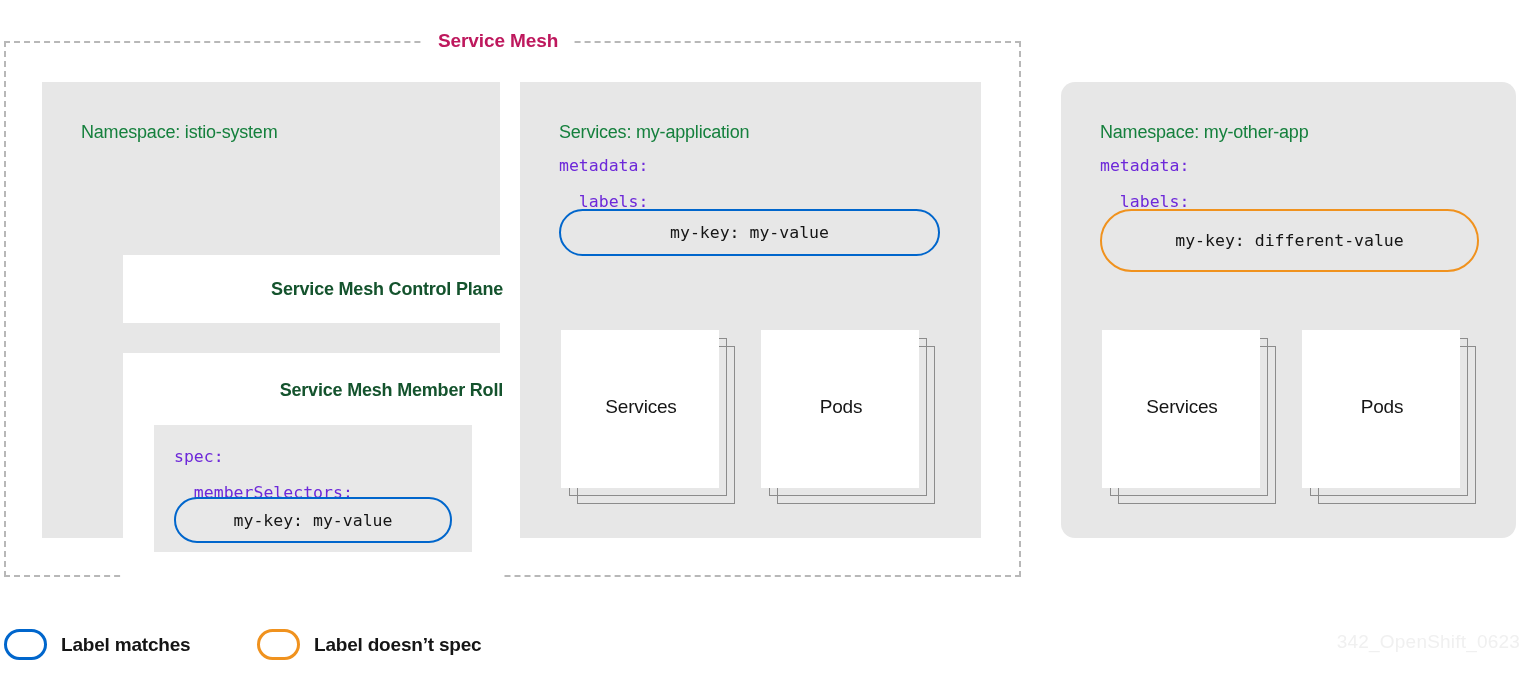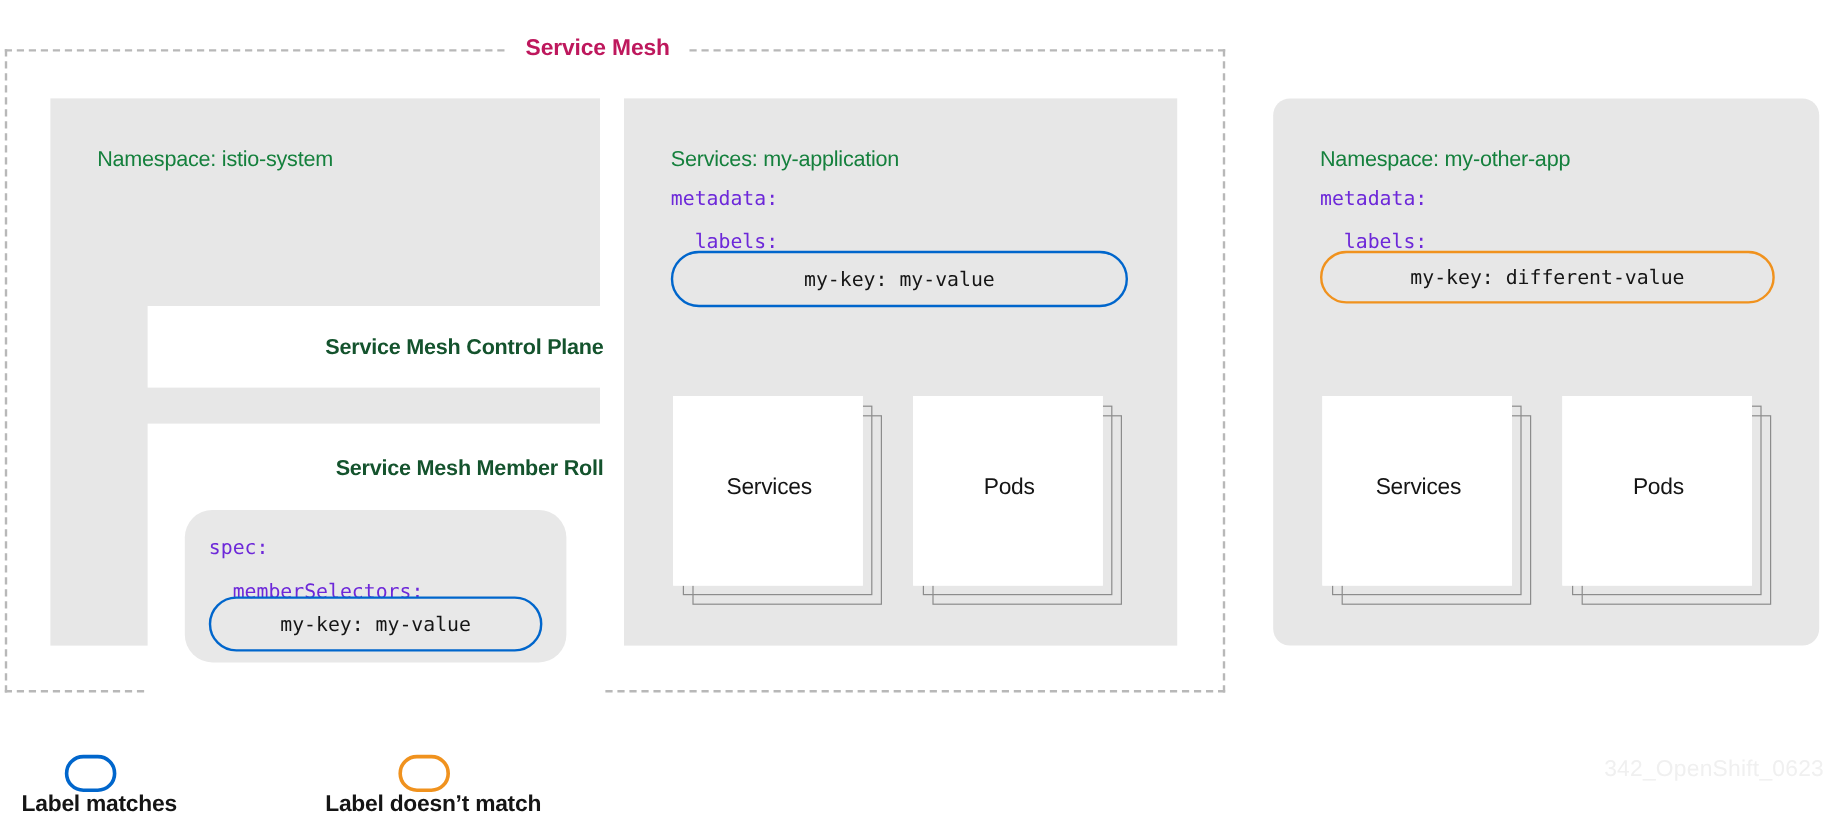--- a/index.html
+++ b/index.html
@@ -86,21 +86,20 @@
   }
   #card-control-plane .card-title { top: 24px; }
   #card-member-roll   .card-title { top: 27px; }
 
   
   .spec-block {
     position: absolute;
     left: 31px; top: 72px;
     width: 318px; height: 127px;
     background: #e8e8e8;
-    border-radius: 23px;
   }
   .spec-block .yaml { left: 20px; top: 14px; }
 
   
   .label-pill {
     position: absolute;
     border-radius: 999px;
     background: transparent;
     display: flex;
     align-items: center;
@@ -108,21 +107,21 @@
     font-family: "DejaVu Sans Mono", "Liberation Mono", monospace;
     font-size: 16.5px;
     color: #151515;
     white-space: nowrap;
   }
   .pill-blue   { border: 2.5px solid #0066cc; }
   .pill-orange { border: 2.5px solid #f0921e; }
 
   #pill-smmr { left: 20px;  top: 72px;  width: 278px; height: 46px; }
   #pill-app  { left: 39px;  top: 127px; width: 381px; height: 47px; }
-  #pill-other{ left: 39px;  top: 127px; width: 379px; height: 44px; }
+  #pill-other{ left: 39px;  top: 127px; width: 379px; height: 63px; }
 
   
   .stack {
     position: absolute;
     width: 162px; height: 175px; padding-left: 38px;
   }
   .stack .sheet {
     position: absolute;
     border: 1.5px solid #8c8c8c;
     background: transparent;
@@ -151,21 +150,21 @@
     letter-spacing: -0.2px;
   }
 
   #stack-app-services   { left: 41px;  top: 248px; }
   #stack-app-pods       { left: 241px; top: 248px; }
   #stack-other-services { left: 41px;  top: 248px; }
   #stack-other-pods     { left: 241px; top: 248px; }
 
   
   .legend { position: absolute; left: 0; top: 625px; width: 1520px; height: 46px; }
-  .legend-item { position: absolute; display: flex; align-items: center; flex-direction: column; }
+  .legend-item { position: absolute; display: flex; align-items: center; }
   #legend-match    { left: 4px; top: 4px; }
   #legend-nomatch  { left: 257px; top: 4px; }
   .legend-swatch {
     width: 43px; height: 31px;
     border-radius: 999px;
     flex: 0 0 auto;
   }
   .legend-swatch.blue   { border: 3px solid #0066cc; }
   .legend-swatch.orange { border: 3px solid #f0921e; }
   .legend-text {
@@ -255,17 +254,17 @@
   </div>
 </div>
 
 <div class="legend">
   <div class="legend-item" id="legend-match">
     <div class="legend-swatch blue"></div>
     <div class="legend-text">Label matches</div>
   </div>
   <div class="legend-item" id="legend-nomatch">
     <div class="legend-swatch orange"></div>
-    <div class="legend-text">Label doesn’t match</div>
+    <div class="legend-text">Label doesn’t spec</div>
   </div>
 </div>
 
 <div class="watermark">342_OpenShift_0623</div>
 
 </body></html>

